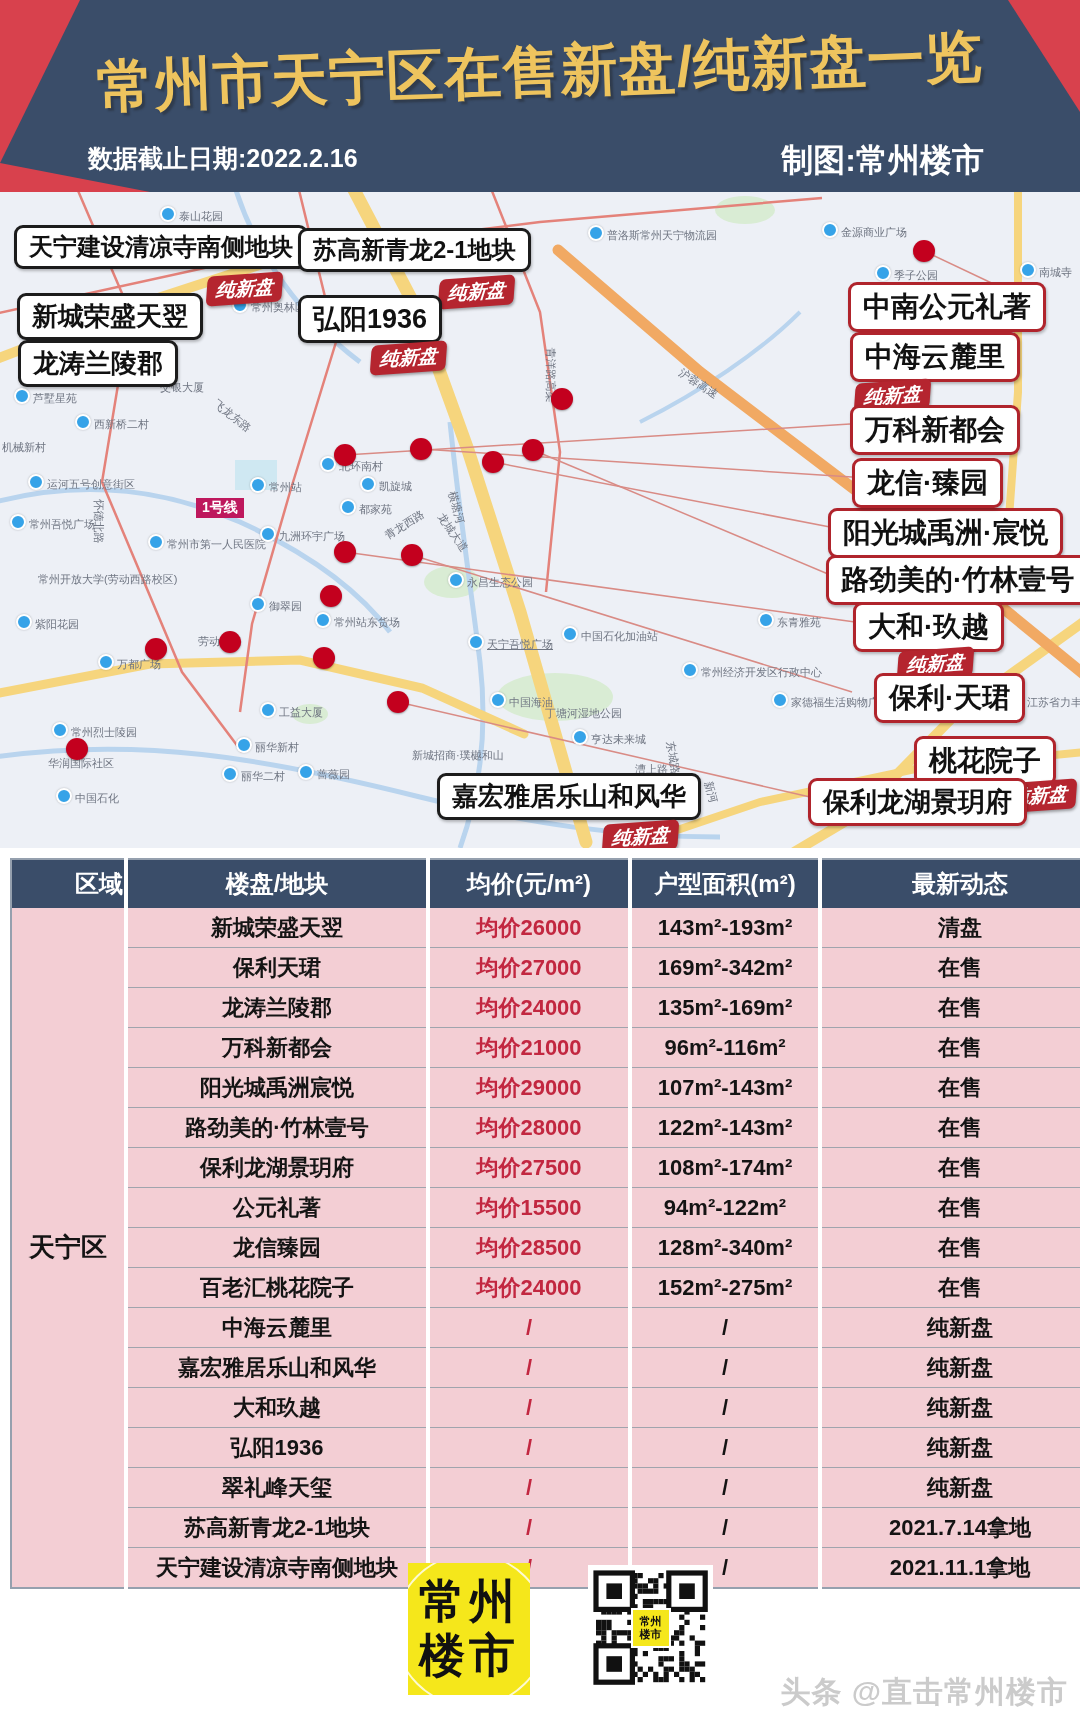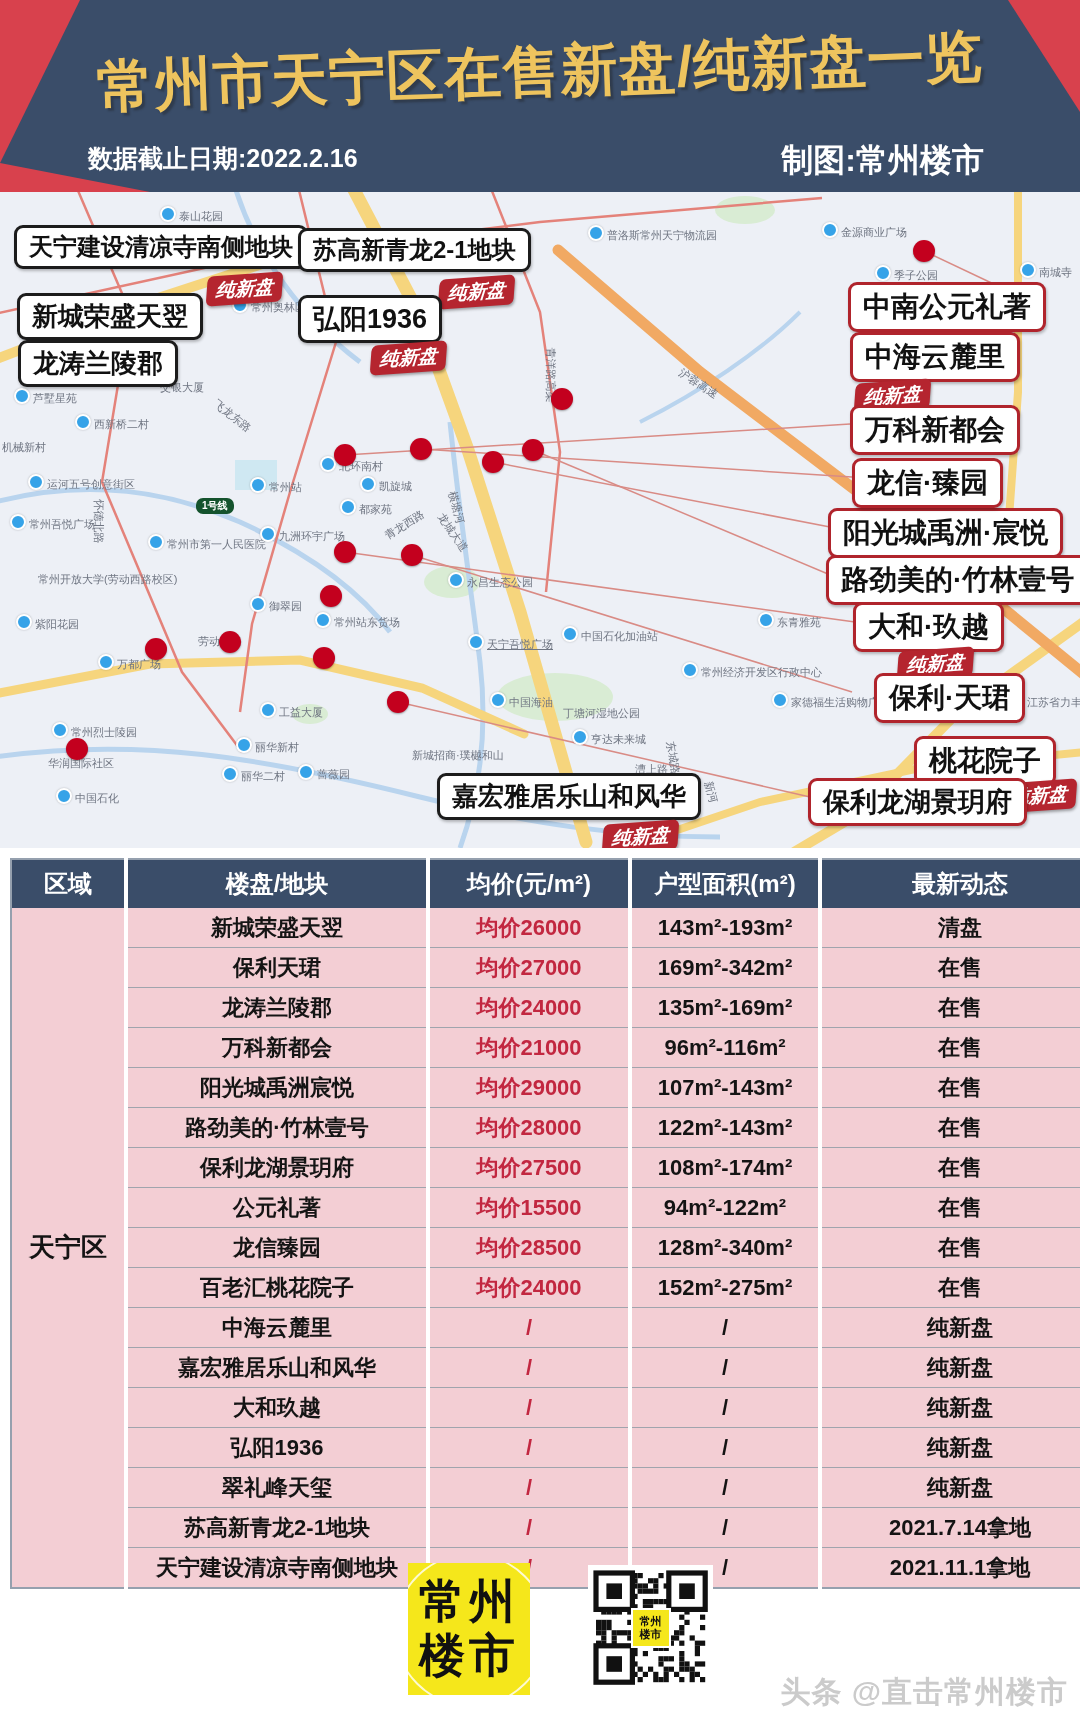--- a/index.html
+++ b/index.html
@@ -13,21 +13,21 @@
     font-size:57px;font-weight:900;letter-spacing:1px;transform:rotate(-2deg);
     text-shadow:3px 3px 2px rgba(30,30,30,.35);white-space:nowrap;}
   .date-note{position:absolute;left:88px;top:142px;color:#fff;font-size:25px;font-weight:700;}
   .credit-note{position:absolute;right:96px;top:139px;color:#fff;font-size:32px;font-weight:700;}
   
   .map{position:absolute;left:0;top:192px;width:1080px;height:656px;background:#edf0f6;overflow:hidden;}
   .map svg{position:absolute;left:0;top:0;}
   .poi{position:absolute;font-size:11px;color:#6f7582;white-space:nowrap;transform-origin:left center;}
   .poi.mk::before{content:"";display:inline-block;width:12px;height:12px;border-radius:50%;
     background:#36a3e8;border:2px solid #fff;vertical-align:-2px;margin-right:3px;box-shadow:0 0 2px rgba(0,0,0,.25);}
-  .poi.pill{background:#14532d;color:#fff;font-size:10px;font-weight:700;padding:1px 6px;border-radius:7px;}
+  .poi.pill{background:#be185d;color:#fff;font-size:14px;font-weight:700;padding:1px 6px;border-radius:0;}
   .dot{position:absolute;width:22px;height:22px;border-radius:50%;background:var(--dot_red);
     box-shadow:0 1px 2px rgba(0,0,0,.35);transform:translate(-11px,-11px);}
   .plabel{position:absolute;background:#fff;border:3px solid #1c1c1c;border-radius:9px;
     padding:3px 12px;font-weight:900;color:#111;white-space:nowrap;box-shadow:1px 2px 3px rgba(0,0,0,.25);}
   .plabel.red{border-color:#b0242c;}
   .pbadge{position:absolute;background:var(--badge_red);color:#fff;font-size:19px;font-weight:900;
     font-style:italic;padding:2px 9px;border-radius:6px;white-space:nowrap;
     transform:skewX(-8deg) rotate(-4deg);box-shadow:1px 2px 3px rgba(0,0,0,.35);}
   
   .rtable{position:absolute;left:10px;top:858px;width:1060px;border-collapse:collapse;table-layout:fixed;
@@ -153,21 +153,21 @@
       <span class="poi mk" style="left: 822px; top: 30px;">金源商业广场</span>
       <span class="poi mk" style="left: 875px; top: 73px;">季子公园</span>
       <span class="poi mk" style="left: 1020px; top: 70px;">南城寺</span>
       <span class="poi" style="left: 680px; top: 172px; transform: rotate(33deg);">沪蓉高速</span>
       <span class="poi" style="left: 550px; top: 148px; transform: rotate(90deg);">青洋路高架</span>
       <span class="poi mk" style="left: 758px; top: 420px;">东青雅苑</span>
       <span class="poi mk" style="left: 772px; top: 500px;">家德福生活购物广场</span>
       <span class="poi mk" style="left: 1008px; top: 500px;">江苏省力丰特种涂料厂</span>
       <span class="poi mk" style="left: 562px; top: 434px;">中国石化加油站</span>
       <span class="poi mk" style="left: 682px; top: 470px;">常州经济开发区行政中心</span>
-      <span class="poi" style="left: 545px; top: 514px; margin-left: 18px;">丁塘河湿地公园</span>
+      <span class="poi" style="left: 545px; top: 514px;">丁塘河湿地公园</span>
       <span class="poi mk" style="left: 572px; top: 537px;">亨达未来城</span>
       <span class="poi" style="left: 670px; top: 542px; transform: rotate(80deg);">东城路</span>
       <span class="poi" style="left: 635px; top: 570px;">漕上路</span>
       <span class="poi" style="left: 708px; top: 582px; transform: rotate(75deg);">新河</span>
       <span class="dot" style="left: 924px; top: 59px;"></span>
       <span class="dot" style="left: 562px; top: 207px;"></span>
       <span class="dot" style="left: 421px; top: 257px;"></span>
       <span class="dot" style="left: 533px; top: 258px;"></span>
       <span class="dot" style="left: 493px; top: 270px;"></span>
       <span class="dot" style="left: 345px; top: 263px;"></span>
@@ -193,21 +193,21 @@
       <div class="plabel red" style="left: 853px; top: 410px; font-size: 28px;">大和·玖越<span class="pbadge" style="left: 42px; top: 44px;">纯新盘</span></div>
       <div class="plabel red" style="left: 874px; top: 481px; font-size: 28px;">保利·天珺</div>
       <div class="plabel red" style="left: 914px; top: 544px; font-size: 28px;">桃花院子<span class="pbadge" style="left: 84px; top: 42px;">纯新盘</span></div>
       <div class="plabel red" style="left: 808px; top: 586px; font-size: 27px;">保利龙湖景玥府</div>
       <div class="plabel dark" style="left: 437px; top: 581px; font-size: 26px;">嘉宏雅居乐山和风华<span class="pbadge" style="left: 163px; top: 46px;">纯新盘</span></div>
     </div>
 
   <table class="rtable">
     <thead>
         <tr>
-          <th style="width: 110px;">区域</th>
+          <th style="width: 110px; text-align: right;">区域</th>
           <th style="width: 296px;">楼盘/地块</th>
           <th style="width: 196px;">均价(元/m²)</th>
           <th style="width: 184px;">户型面积(m²)</th>
           <th style="width: 274px;">最新动态</th>
         </tr>
       </thead>
     <tbody>
         <tr>
           <td class="region-cell" rowspan="17">天宁区</td>
           <td>新城荣盛天翌</td>

